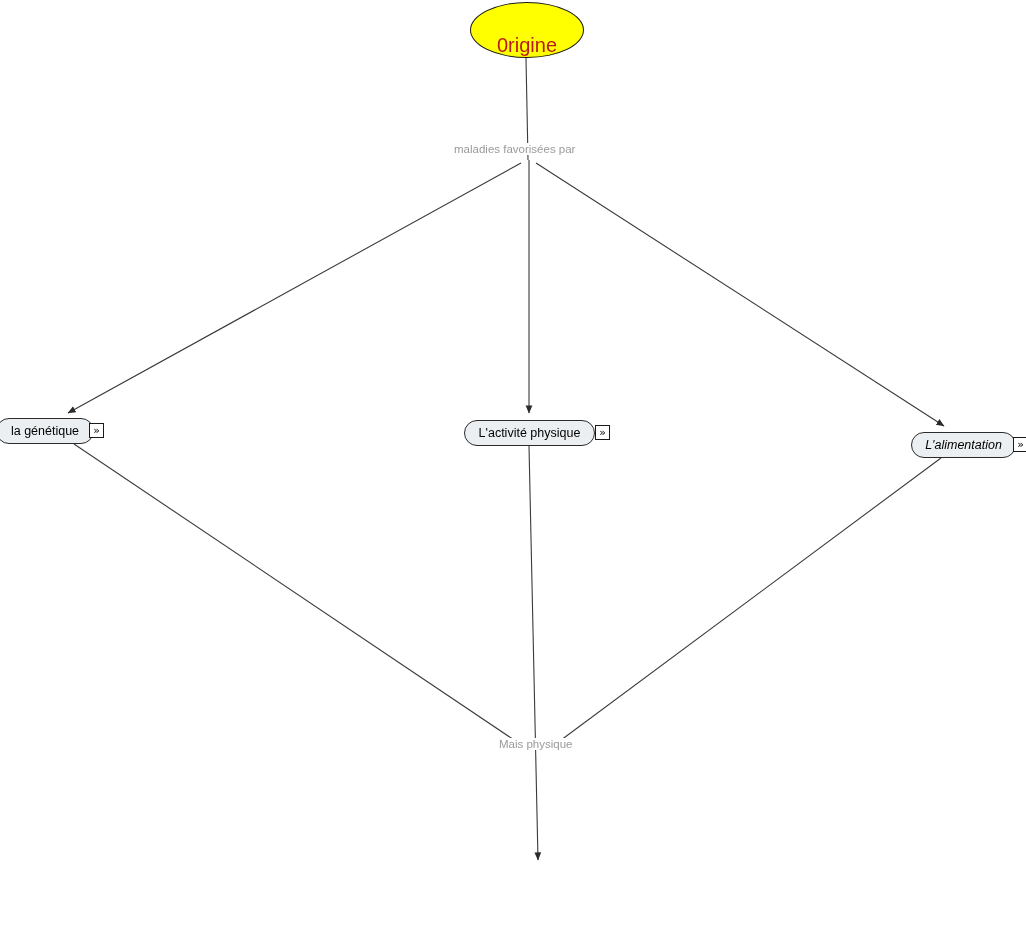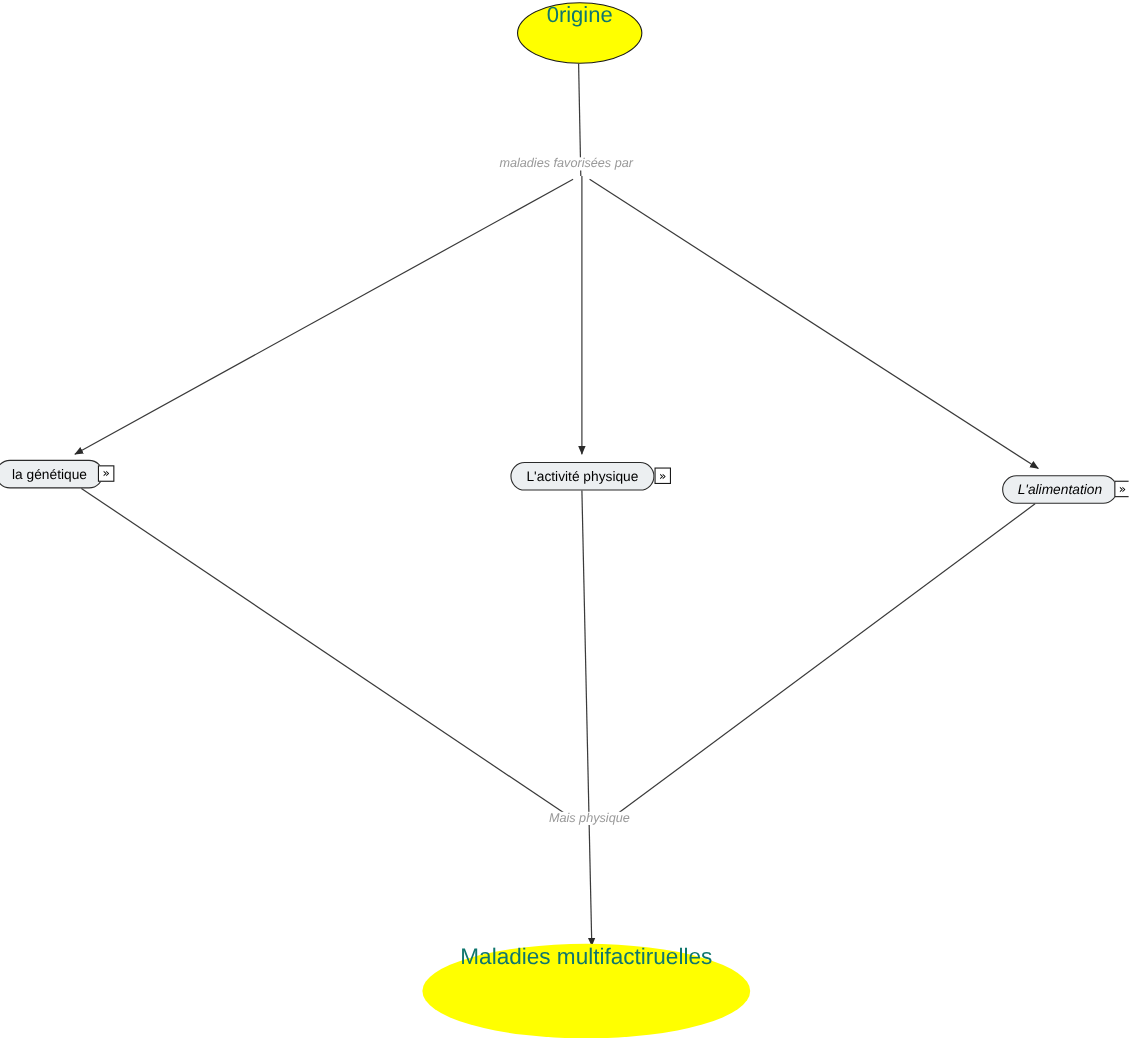--- a/index.html
+++ b/index.html
@@ -41,25 +41,25 @@
     top: 0;
     width: 1026px;
     height: 944px;
     z-index: 2;
   }
 
   
   .ellipse-node {
     position: absolute;
     display: flex;
-    align-items: flex-start;
+    align-items: flex-end;
     justify-content: center;
     border-radius: 50%;
     box-sizing: border-box;
-    color: #0f766e;
+    color: #b91c1c;
     white-space: nowrap;
   }
   .ellipse-node.root {
     left: 470px;
     top: 2px;
     width: 114px;
     height: 56px;
     background: #ffff00;
     border: 1px solid #1a1a1a;
     font-size: 20px;
@@ -110,21 +110,20 @@
     color: #000000;
     font-family: "DejaVu Sans", sans-serif;
   }
   .expander.e-genetique    { left: 89px;  top: 423px; }
   .expander.e-activite     { left: 595px; top: 425px; }
   .expander.e-alimentation { left: 1013px;top: 437px; }
 
   
   .edge-label {
     position: absolute;
-    font-style: italic;
     font-size: 11.5px;
     color: #9a9a9a;
     white-space: nowrap;
     background: #ffffff;
     padding: 0 2px;
   }
   .edge-label.l-top    { left: 452px; top: 143px; }
   .edge-label.l-bottom { left: 497px; top: 738px; }
 </style>
 </head>
@@ -172,18 +171,15 @@
     </div>
     <div class="expander e-activite">»</div>
 
     <div class="box-node n-alimentation">
       <span>L'alimentation</span>
     </div>
     <div class="expander e-alimentation">»</div>
 
     <div class="edge-label l-bottom">Mais physique</div>
 
-    <div class="ellipse-node terminal">
-      <span>Maladies multifactiruelles</span>
-    </div>
 
   </div>
 </div>
 
 </body></html>

